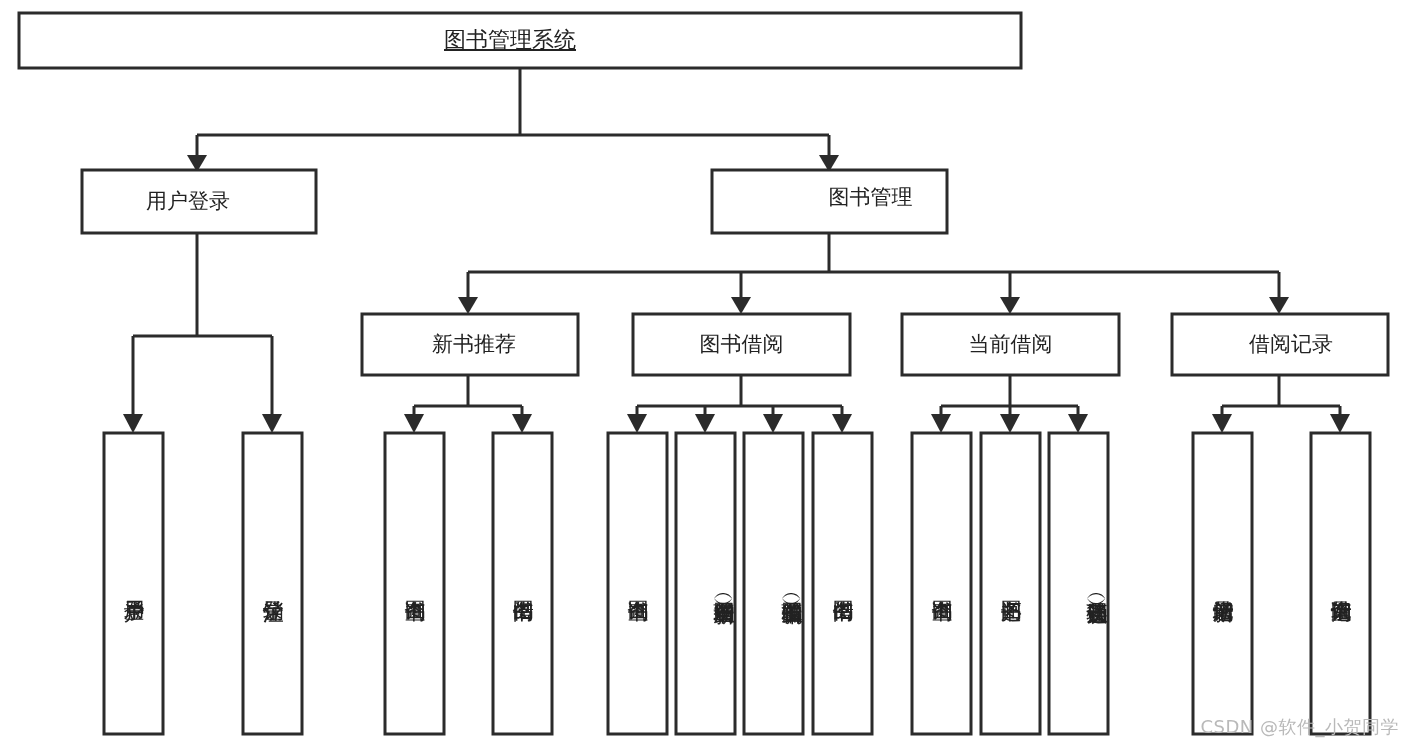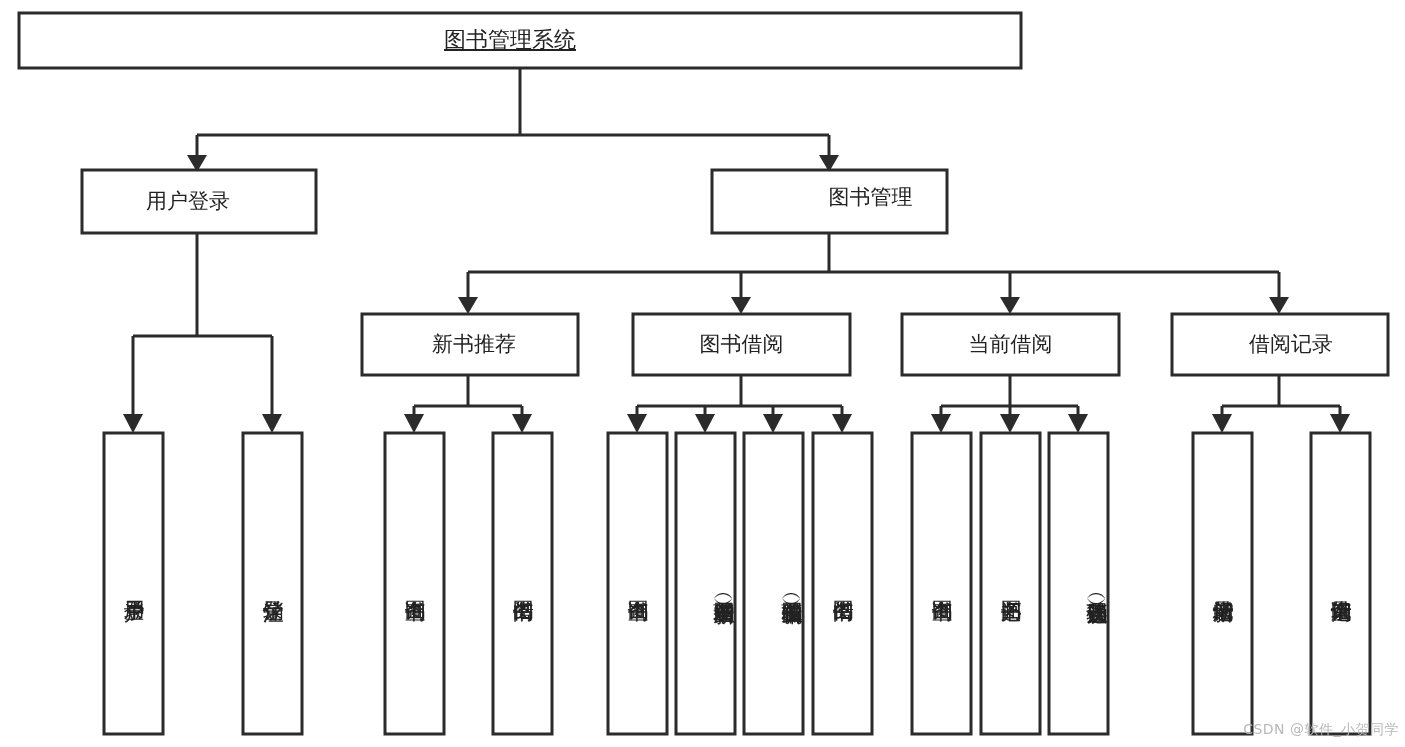--- a/index.html
+++ b/index.html
@@ -70,21 +70,21 @@
     padding-top: 4px;
   }
   .label-v.center-v {
     align-items: center;
     padding-top: 0;
   }
   .watermark {
     position: absolute;
     right: 6px;
     bottom: 8px;
-    font-size: 14px;
+    font-size: 18px;
     color: #b9b9b9;
     font-family: "DejaVu Sans", "Liberation Sans", sans-serif;
     white-space: nowrap;
     letter-spacing: 0.5px;
   }
 </style>
 </head>
 <body>
 
 <div id="diagram-root">

